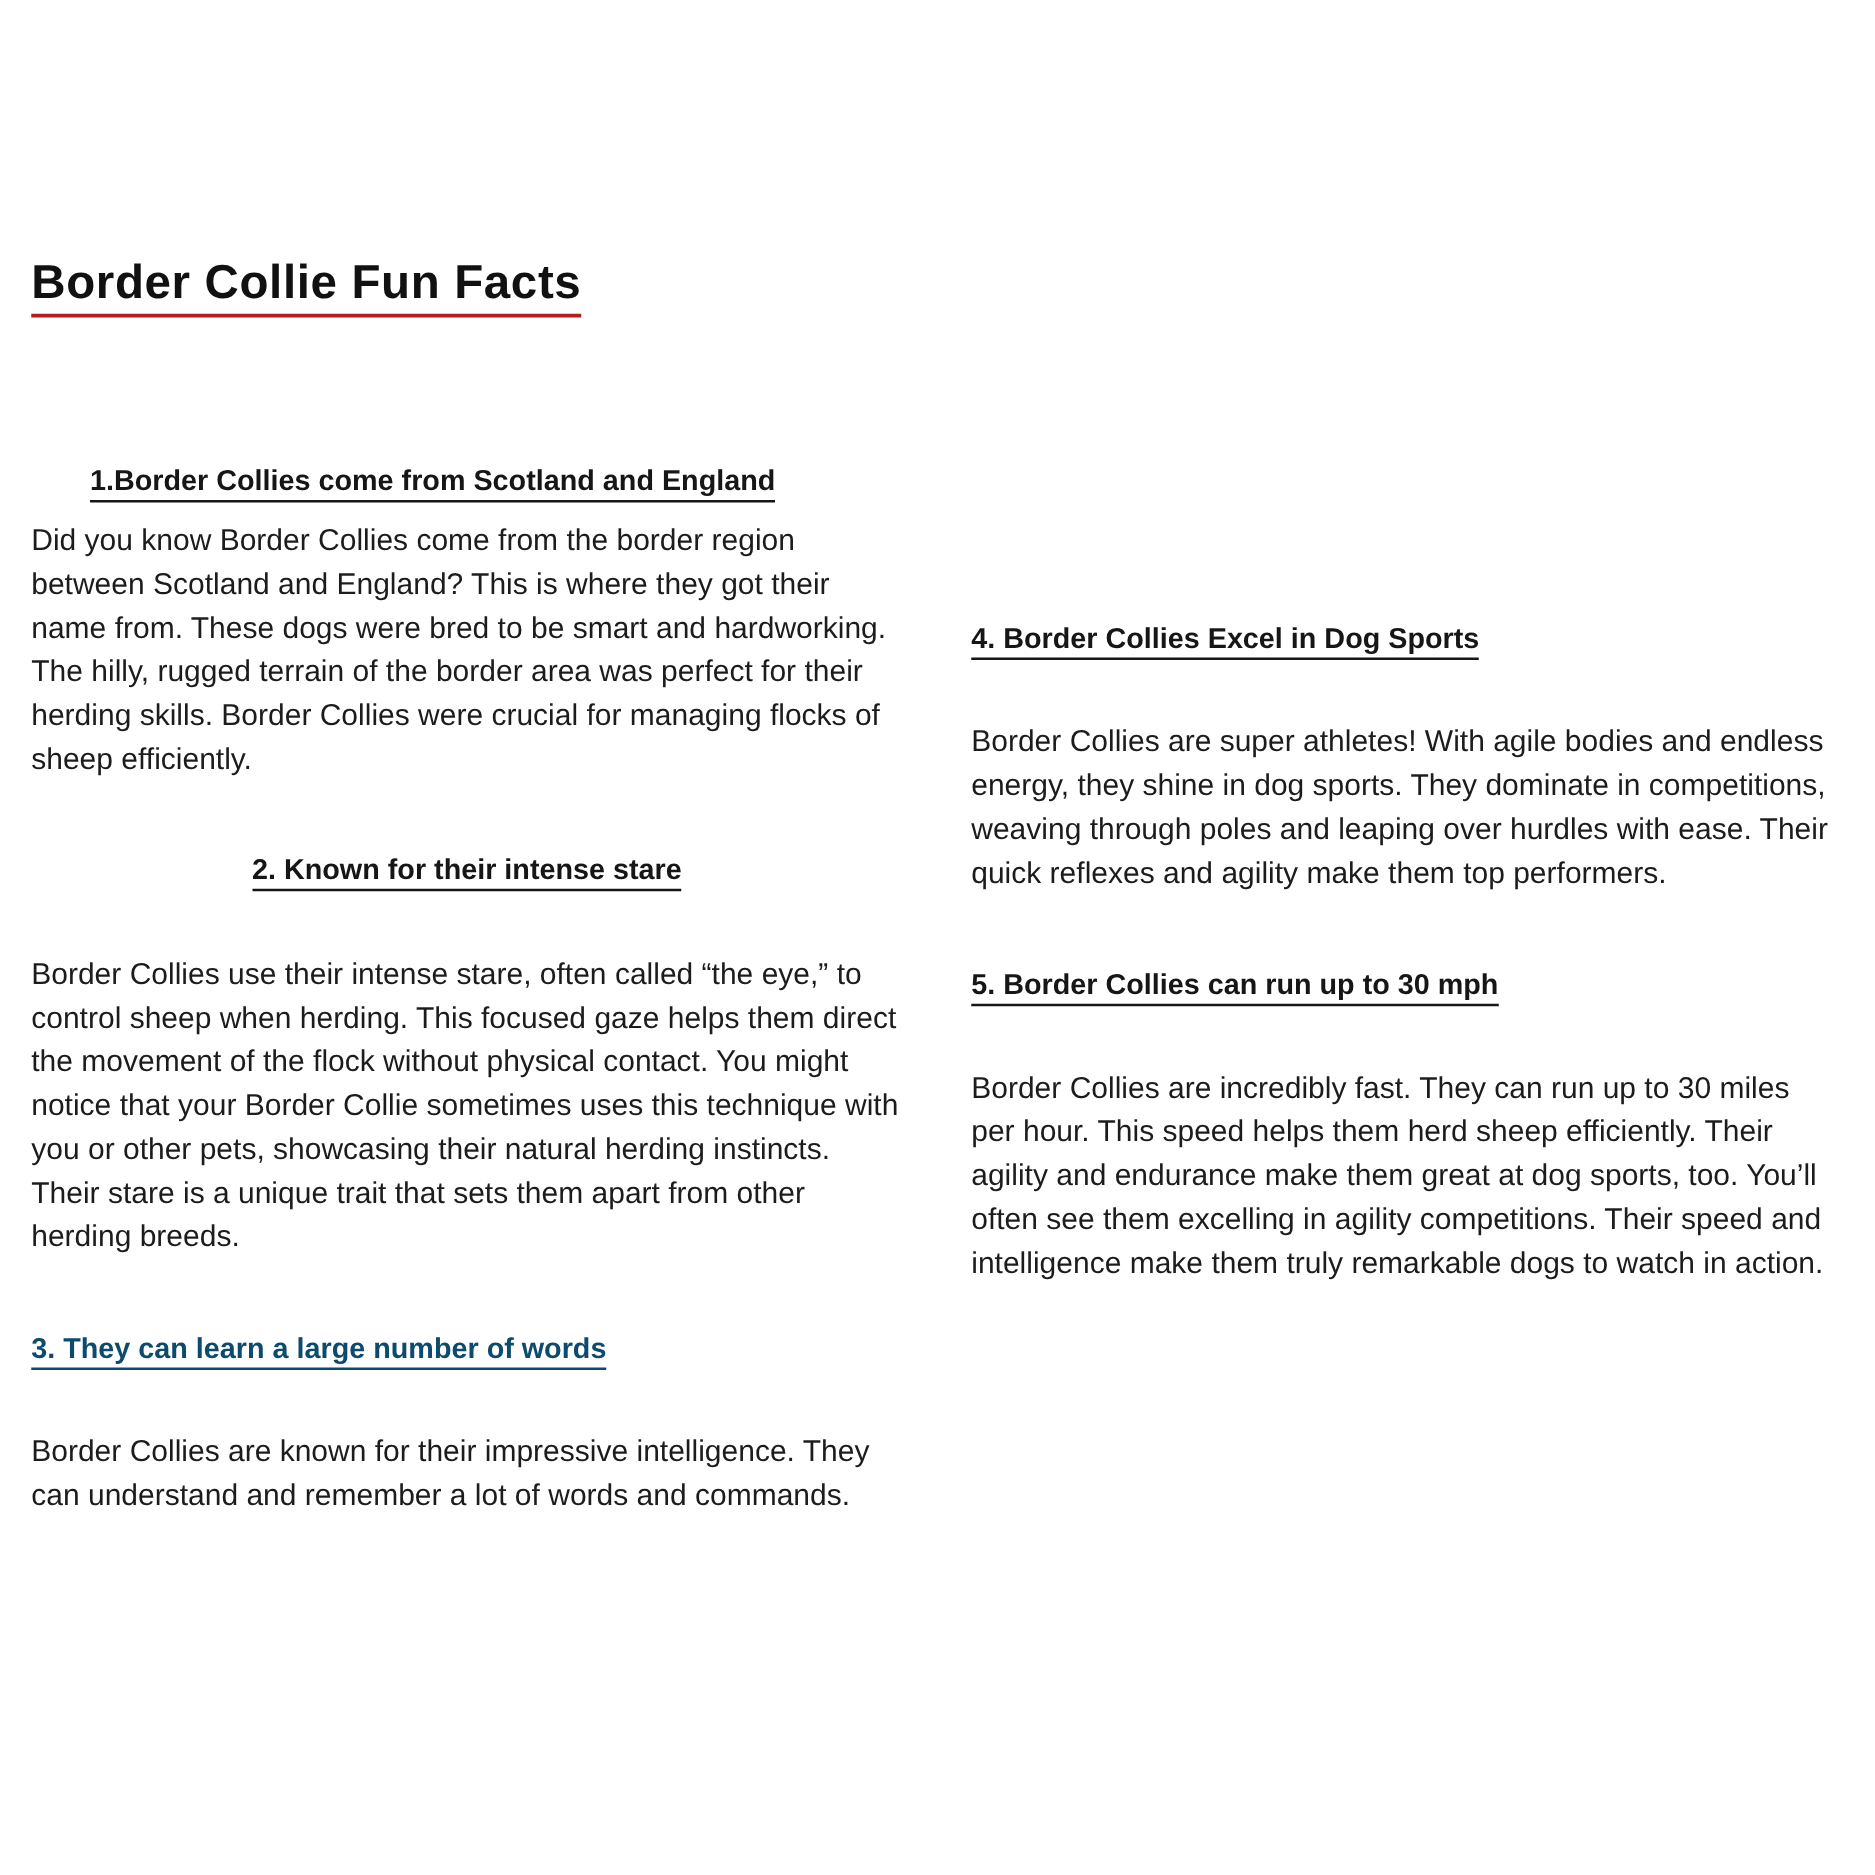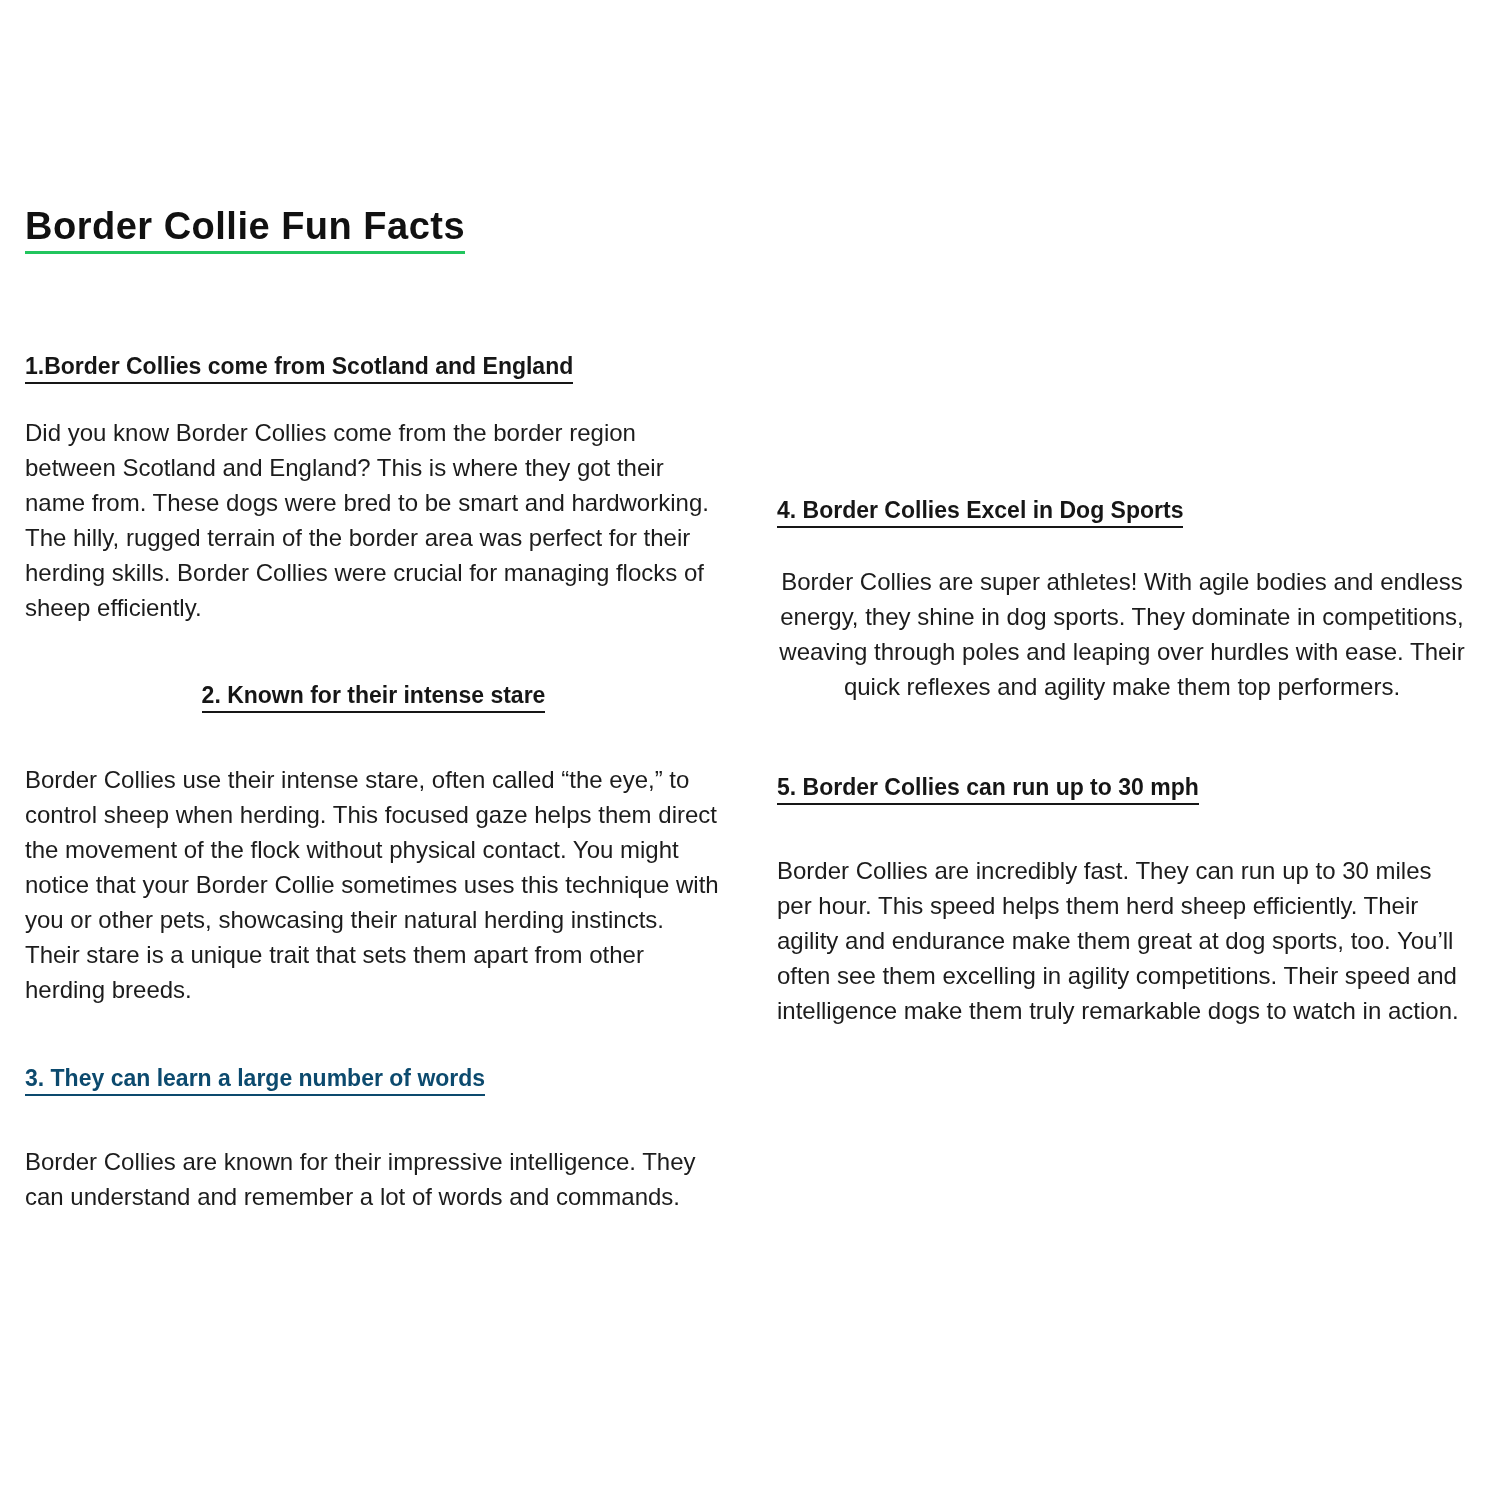--- a/index.html
+++ b/index.html
@@ -20,21 +20,21 @@
     position: absolute;
     left: 25px;
     top: 180px;
     font-size: 38px;
     font-weight: 700;
     letter-spacing: 0.5px;
     color: #111111;
   }
   .doc-title .u {
     display: inline-block;
-    border-bottom: 3px solid #22c55e;
+    border-bottom: 3px solid #b91c1c;
     padding-bottom: 3px;
   }
   .heading {
     position: absolute;
     font-size: 23px;
     font-weight: 700;
     color: #161616;
   }
   .heading .u {
     display: inline-block;
@@ -46,30 +46,30 @@
   }
   .para {
     position: absolute;
     font-size: 24px;
     line-height: 35px;
     color: #1c1c1c;
   }
   .col-left  { left: 25px;  width: 697px; }
   .col-right { left: 777px; width: 690px; }
 
-  .pos-h1  { top: 334px; }
+  .pos-h1  { top: 352px; margin-left: 47px; }
   .pos-p1  { top: 391px; }
   .pos-h2  { top: 663px; text-align: center; }
   .pos-p2  { top: 738px; }
   .pos-h3  { top: 1046px; }
   .pos-p3  { top: 1120px; }
 
   .pos-p3b { top: 279px; }
   .pos-h4  { top: 478px; }
-  .pos-p4  { top: 540px; text-align: center; }
+  .pos-p4  { top: 552px; }
   .pos-h5  { top: 755px; }
   .pos-p5  { top: 829px; }
 </style>
 </head>
 <body>
 
 <div class="page">
 
   <h1 class="doc-title"><span class="u">Border Collie Fun Facts</span></h1>
 

